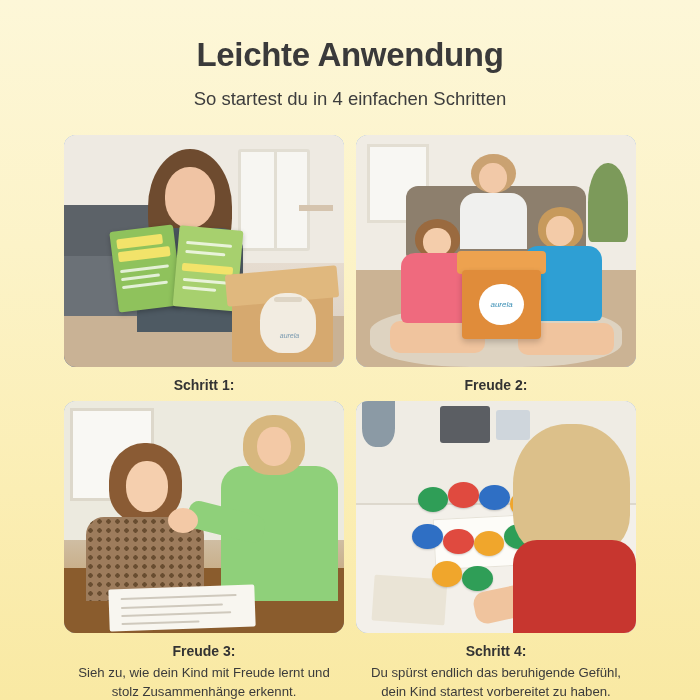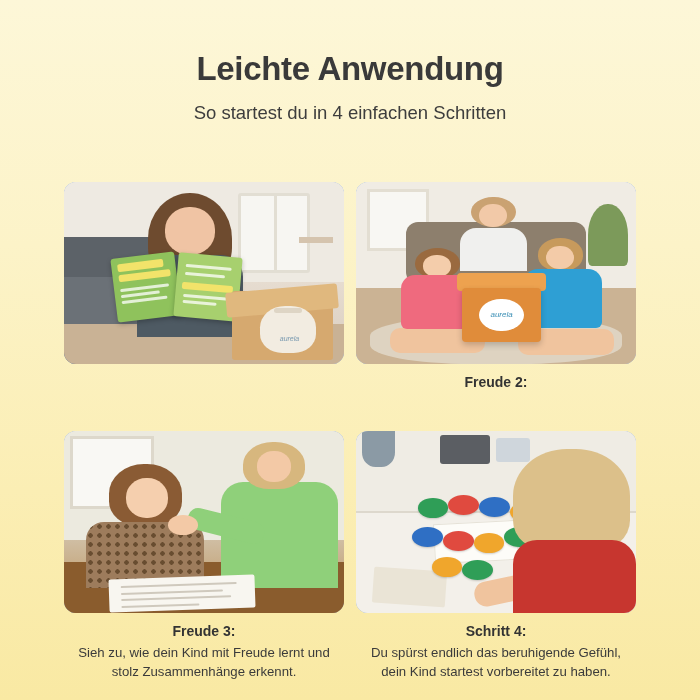--- a/index.html
+++ b/index.html
@@ -16,46 +16,45 @@
     width: 700px; height: 700px;
     padding: 34px 64px 20px 64px;
     display: flex; flex-direction: column;
   }
   .headline {
     text-align: center;
     font-size: 33px;
     font-weight: bold;
     color: #3a3a3a;
     letter-spacing: -0.3px;
-    margin-top: 16px;
+    margin-top: 2px;
   }
   .subheadline {
     text-align: center;
     font-size: 18.5px;
     color: #3d3d3d;
     margin-top: 14px;
     font-weight: 400;
   }
   .grid {
     margin-top: 25px;
     display: grid;
     grid-template-columns: 1fr 1fr;
     grid-template-rows: auto auto;
     column-gap: 12px;
     row-gap: 8px;
   }
   .card { display: flex; flex-direction: column; }
   .photo {
     width: 100%;
-    height: 182px;
+    height: 232px;
     border-radius: 12px;
     overflow: hidden;
     position: relative;
     background: #3b82f6;
-    margin-top: 33px;
   }
   .caption-title {
     text-align: center;
     font-size: 14px;
     font-weight: bold;
     color: #333;
     margin-top: 10px;
   }
   .caption-text {
     text-align: center;
@@ -183,20 +182,21 @@
             <div class="bline" style="left:12%;top:64%;width:68%;"></div>
             <div class="bline" style="left:12%;top:74%;width:54%;"></div>
           </div>
           <div class="box"></div>
           <div class="boxlid"></div>
           <div class="pouch"></div>
           <div class="pouchtie"></div>
           <div class="logo1">aurela</div>
         </div>
       </div>
+      <div class="caption-title">Schritt 1:</div>
     </div>
 
     <div class="card">
       <div class="photo">
         <div class="scene s2">
           <div class="wall"></div>
           <div class="win"></div>
           <div class="sofa"></div>
           <div class="plant"></div>
           <div class="floor"></div>

